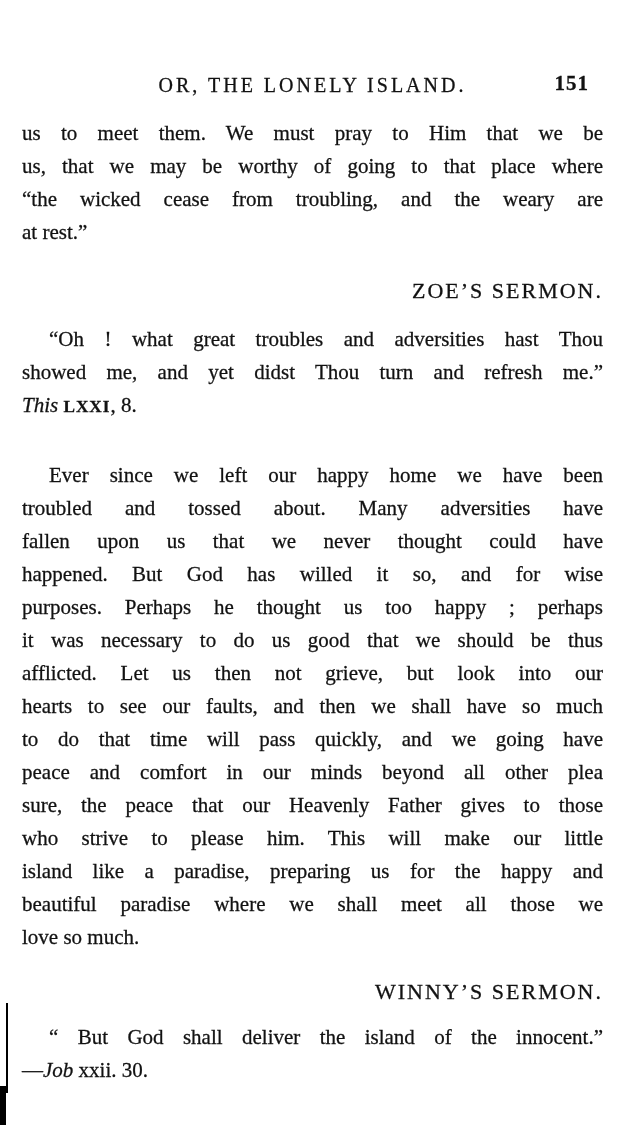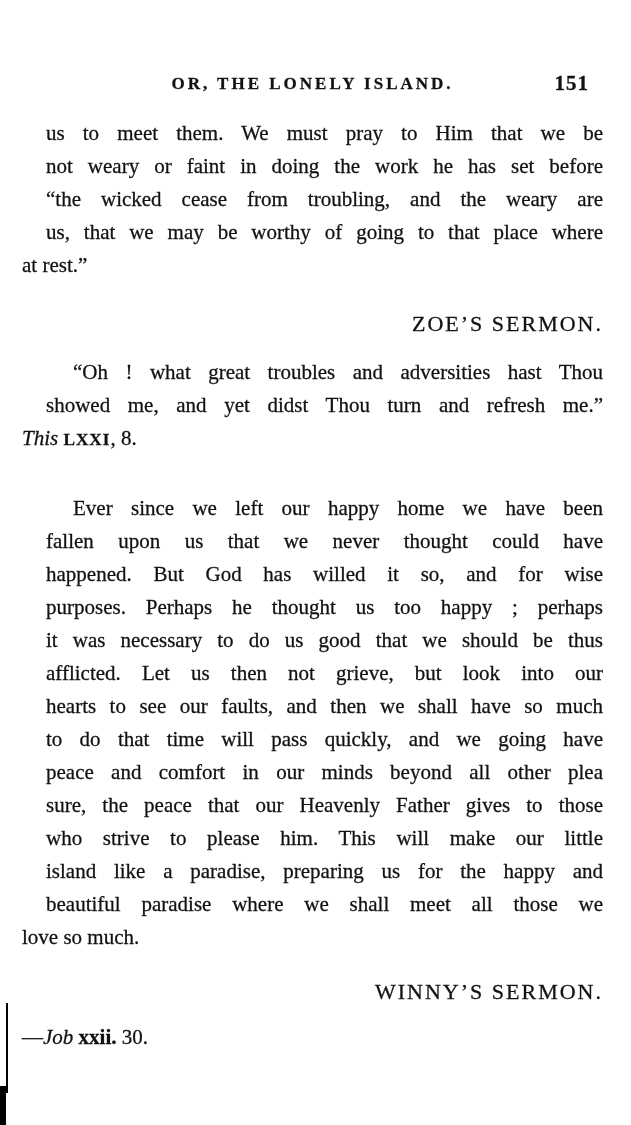--- a/index.html
+++ b/index.html
@@ -20,105 +20,106 @@
     top: 0;
     width: 581px;
   }
   .running-header {
     position: relative;
     margin-top: 74px;
     height: 22px;
     text-align: center;
   }
   .running-title {
-    font-size: 17px;
-    font-weight: bold;
+    font-size: 20px;
+    font-weight: normal;
     letter-spacing: 3px;
     white-space: nowrap;
   }
   .page-number {
     position: absolute;
     right: 14px;
     top: -3px;
     font-size: 21px;
     font-weight: bold;
     letter-spacing: 1px;
   }
   .para { font-size: 21px; line-height: 33px; }
-  .jline { text-align: justify; text-align-last: justify; white-space: nowrap; margin-left: 24px; }
+  .jline { text-align: justify; text-align-last: justify; white-space: nowrap; }
   .lline { text-align: left; }
   .indent { padding-left: 27px; }
   .para1 { margin-top: 21px; }
   .section-heading {
     margin-top: 30px;
     font-size: 22px;
     line-height: 24px;
     text-align: right;
     letter-spacing: 2px;
     white-space: nowrap;
   }
   .zoe-quote { margin-top: 20px; }
   .sermon-body { margin-top: 36px; }
   .winny-heading { margin-top: 26px; }
   .winny-quote { margin-top: 17px; }
   .cite-book { font-style: italic; }
   .cite-sc { font-weight: bold; font-size: 0.82em; letter-spacing: 1px; }
-  .cite-rn { font-weight: bold; }
+  .cite-rn { font-weight: normal; }
   .artifact { position: absolute; background: #000; }
   .artifact-thin { left: 6px; top: 1003px; width: 2px; height: 90px; }
   .artifact-thick { left: 0px; top: 1086px; width: 6px; height: 39px; }
 </style>
 </head>
 <body>
 
 <div class="page">
 
   <div class="content">
 
     <div class="running-header">
       <span class="running-title">OR, THE LONELY ISLAND.</span>
       <span class="page-number">151</span>
     </div>
 
     <div class="para para1">
       <div class="jline">us to meet them.  We must pray to Him that we be</div>
-      <div class="jline">not weary or faint in doing the work he has set before</div>
+      <div class="jline">us, that we may be worthy of going to that place where</div>
       <div class="jline">“the wicked cease from troubling, and the weary are</div>
-      <div class="jline">us, that we may be worthy of going to that place where</div>
       <div class="lline">at rest.”</div>
     </div>
 
     <div class="section-heading">ZOE’S SERMON.</div>
 
     <div class="para zoe-quote">
       <div class="jline indent">“Oh ! what great troubles and adversities hast Thou</div>
       <div class="jline">showed me, and yet didst Thou turn and refresh me.”</div>
       <div class="lline"><span class="cite-book">This</span> <span class="cite-sc">LXXI</span><span>, 8.</span></div>
     </div>
 
     <div class="para sermon-body">
       <div class="jline indent">Ever since we left our happy home we have been</div>
+      <div class="jline">troubled and tossed about.  Many adversities have</div>
       <div class="jline">fallen upon us that we never thought could have</div>
       <div class="jline">happened.  But God has willed it so, and for wise</div>
       <div class="jline">purposes.  Perhaps he thought us too happy ; perhaps</div>
       <div class="jline">it was necessary to do us good that we should be thus</div>
       <div class="jline">afflicted.  Let us then not grieve, but look into our</div>
       <div class="jline">hearts to see our faults, and then we shall have so much</div>
       <div class="jline">to do that time will pass quickly, and we going have</div>
       <div class="jline">peace and comfort in our minds beyond all other plea</div>
       <div class="jline">sure, the peace that our Heavenly Father gives to those</div>
       <div class="jline">who strive to please him.  This will make our little</div>
       <div class="jline">island like a paradise, preparing us for the happy and</div>
       <div class="jline">beautiful paradise where we shall meet all those we</div>
       <div class="lline">love so much.</div>
     </div>
 
     <div class="section-heading winny-heading">WINNY’S SERMON.</div>
 
     <div class="para winny-quote">
+      <div class="jline indent">“ But God shall deliver the island of the innocent.”</div>
       <div class="lline"><span>—</span><span class="cite-book">Job</span> <span class="cite-rn">xxii.</span> <span>30.</span></div>
     </div>
 
   </div>
 
   <div class="artifact artifact-thin"></div>
   <div class="artifact artifact-thick"></div>
 
 </div>
 

